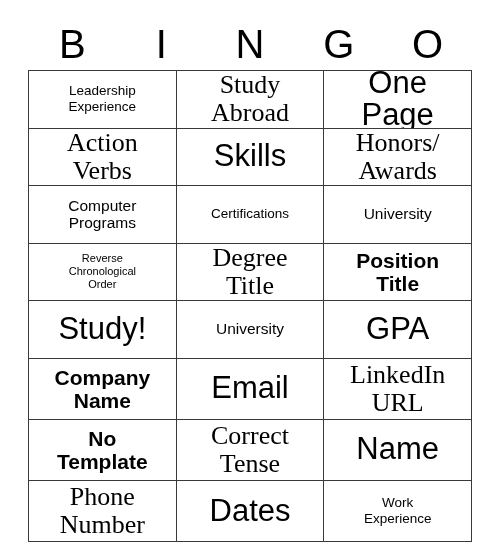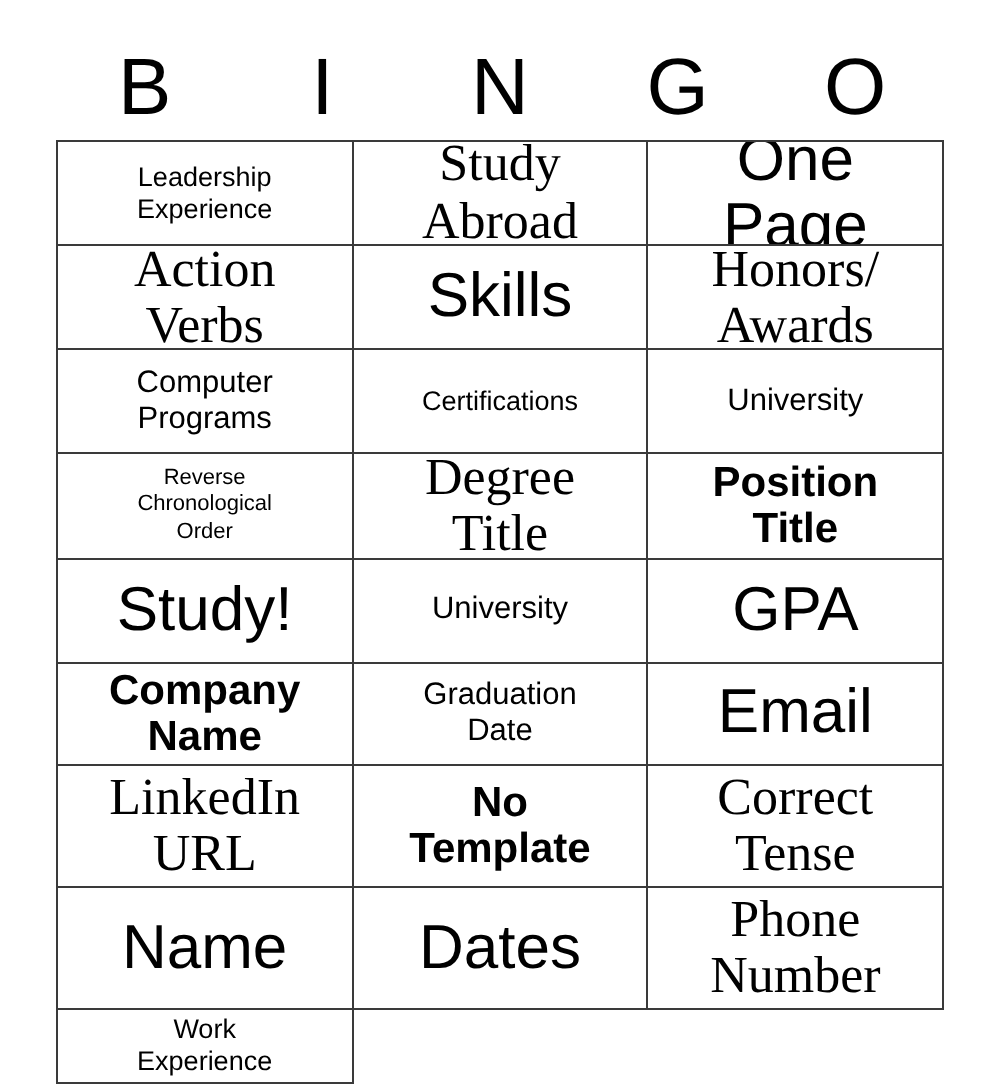--- a/index.html
+++ b/index.html
@@ -156,48 +156,44 @@
       <div class="bingo-cell sz-md">
         <span class="cell-text">University</span>
       </div>
       <div class="bingo-cell sz-xxl">
         <span class="cell-text">GPA</span>
       </div>
       <div class="bingo-cell sz-lg">
         <span class="cell-text">Company
 Name</span>
       </div>
-      <div class="bingo-cell sz-md">
-        <span class="cell-text">Graduation
-Date</span>
-      </div>
       <div class="bingo-cell sz-xxl">
         <span class="cell-text">Email</span>
       </div>
       <div class="bingo-cell sz-xl">
         <span class="cell-text">LinkedIn
 URL</span>
       </div>
       <div class="bingo-cell sz-lg">
         <span class="cell-text">No
 Template</span>
       </div>
       <div class="bingo-cell sz-xl">
         <span class="cell-text">Correct
 Tense</span>
       </div>
       <div class="bingo-cell sz-xxl">
         <span class="cell-text">Name</span>
       </div>
-      <div class="bingo-cell sz-xxl">
-        <span class="cell-text">Dates</span>
-      </div>
       <div class="bingo-cell sz-xl">
         <span class="cell-text">Phone
 Number</span>
+      </div>
+      <div class="bingo-cell sz-xxl">
+        <span class="cell-text">Dates</span>
       </div>
       <div class="bingo-cell sz-sm">
         <span class="cell-text">Work
 Experience</span>
       </div>
     </div>
 
 </div>
 
 </body></html>

